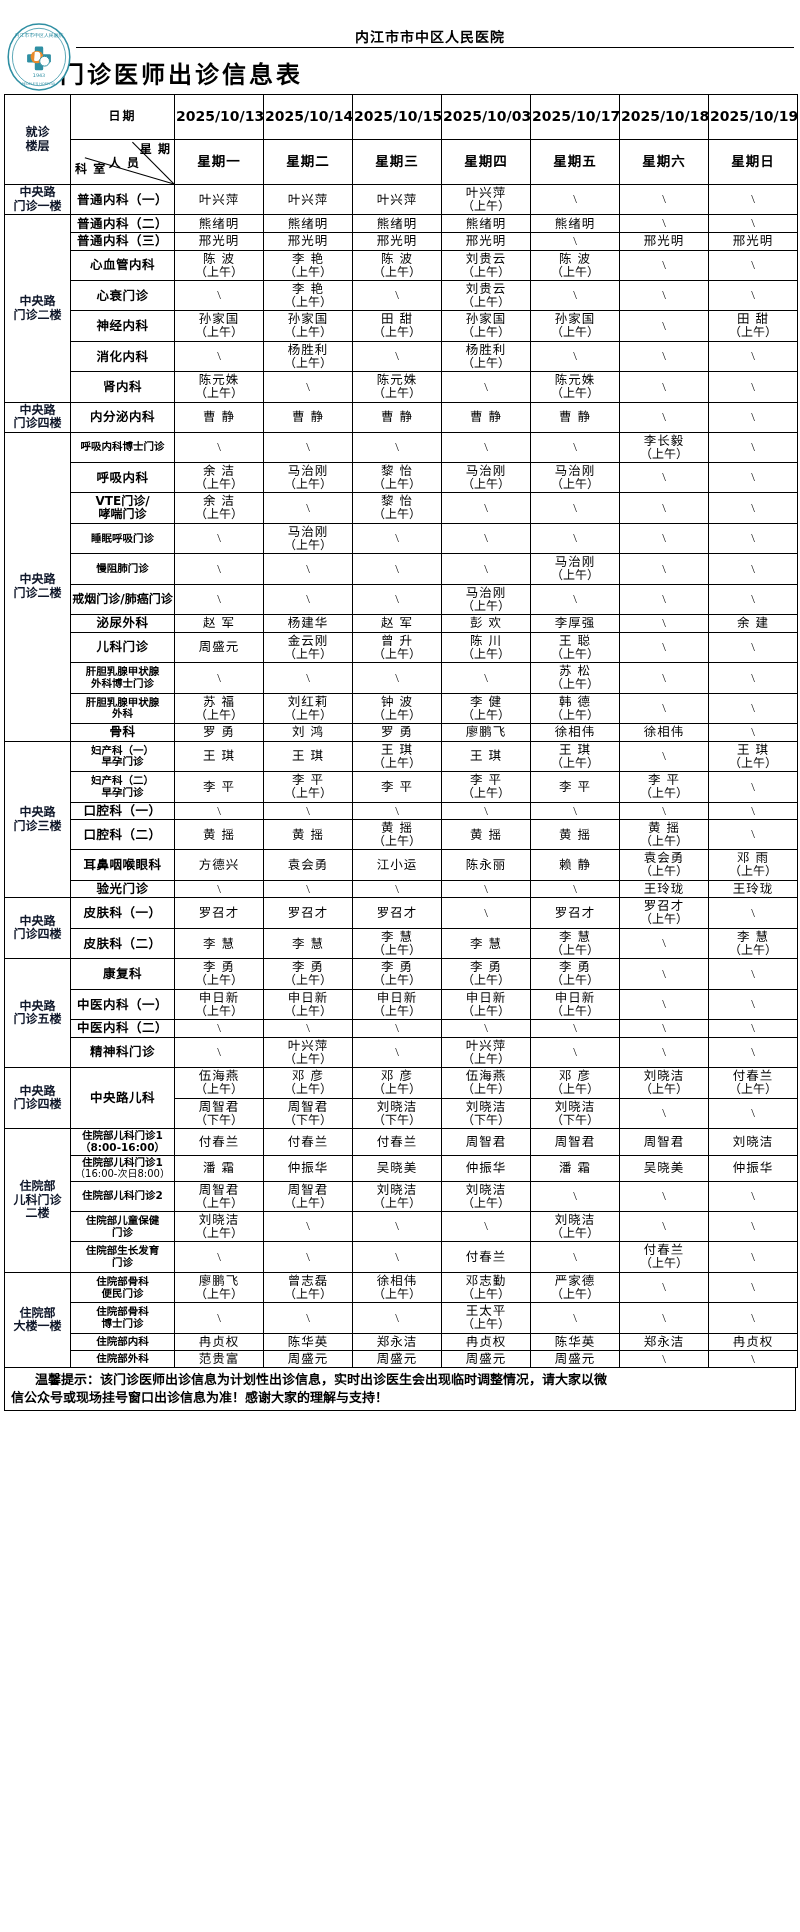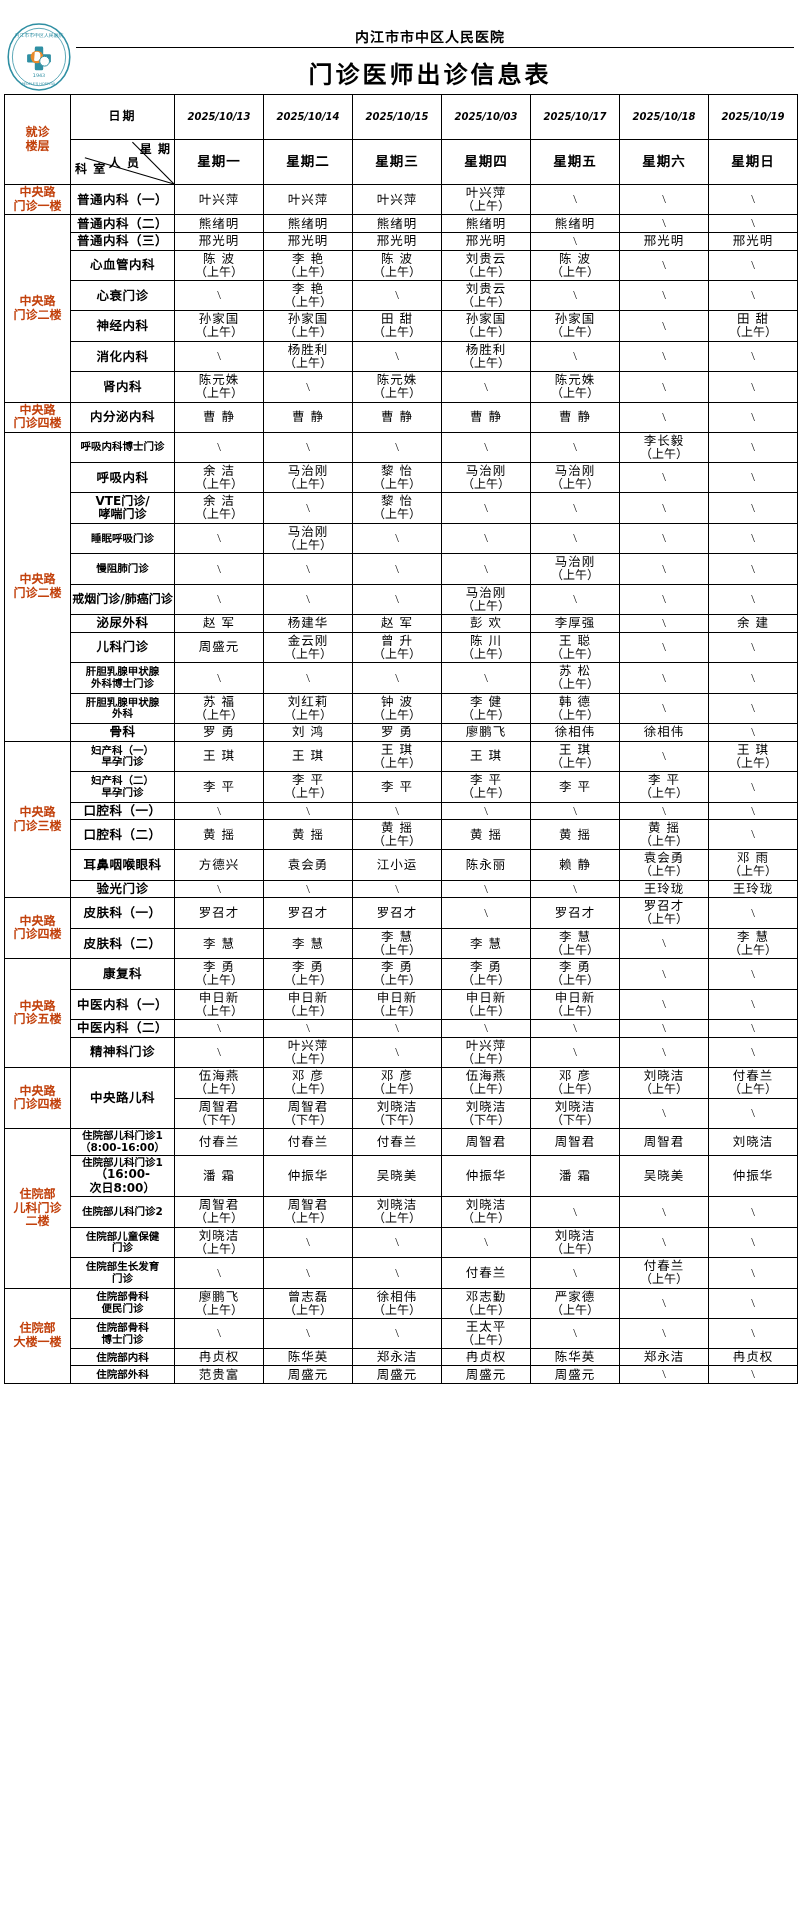--- a/index.html
+++ b/index.html
@@ -39,21 +39,21 @@
     padding-top:6px;
     padding-left:60px;
   }
   .rule{
     position:absolute;
     left:76px; right:6px;
     top:27px;
     border-top:1.6px solid #000;
   }
   .doc-title{
-    text-align:center;
+    text-align:left;
     font-size:24px;
     font-weight:bold;
     letter-spacing:3px;
     padding-top:9px;
     padding-left:60px;
   }
 
   
   table.sched{
     border-collapse:collapse;
@@ -68,40 +68,39 @@
     vertical-align:middle;
     padding:1px 1px;
     line-height:1.12;
     word-break:keep-all;
   }
   col.c-floor{width:66px;}
   col.c-dept {width:104px;}
   col.c-day  {width:89px;}
 
   .floor-cell{
-    color:#c2410c;
+    color:#0f172a;
     font-weight:bold;
     font-size:12px;
     line-height:1.18;
     letter-spacing:0px;
   }
   .dept-cell{
     font-size:12.5px;
     font-weight:bold;
     letter-spacing:0.5px;
   }
   .dept-cell.sm{font-size:10.5px;font-weight:bold;letter-spacing:0;}
   .dept-cell.xs{font-size:12px;font-weight:bold;letter-spacing:0;}
-  .dept-cell .sub{font-size:12px;font-weight:bold;display:block;}
+  .dept-cell .sub{font-size:10px;font-weight:normal;display:block;}
   .date-hdr{
-    font-size:10px;
+    font-size:14px;
     font-weight:bold;
     letter-spacing:0;
     height:42px;
-    font-style:italic;
   }
   .date-label{
     font-size:12px;
     font-weight:bold;
     letter-spacing:2px;
   }
   .week-hdr{
     font-size:13.5px;
     font-weight:bold;
     letter-spacing:1px;
@@ -789,14 +788,17 @@
           <td class="name-cell"><span>周盛元</span></td>
           <td class="name-cell"><span>周盛元</span></td>
           <td class="name-cell"><span>周盛元</span></td>
           <td class="name-cell"><span>周盛元</span></td>
           <td class="slash">\</td>
           <td class="slash">\</td>
         </tr>
       </tbody>
   </table>
 
+  <div class="note">
+    <span>温馨提示：该门诊医师出诊信息为计划性出诊信息，实时出诊医生会出现临时调整情况，请大家以微</span><span class="ln2">信公众号或现场挂号窗口出诊信息为准！感谢大家的理解与支持！</span>
+  </div>
 
 </div>
 
 </body></html>

